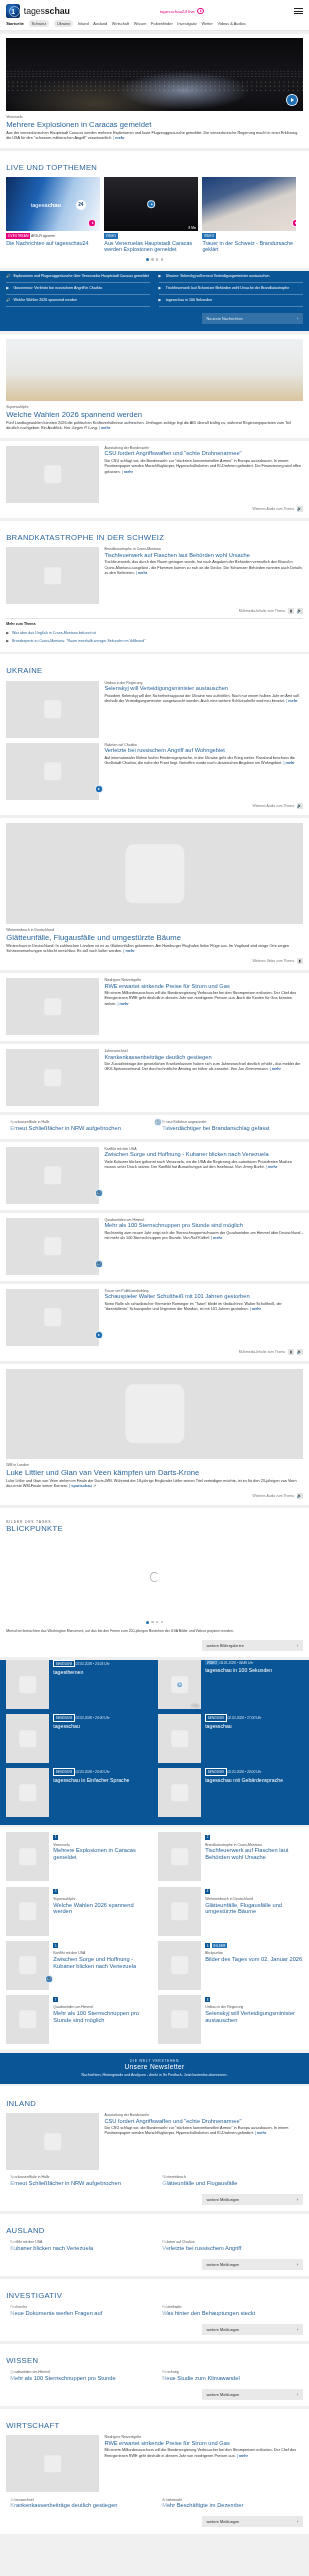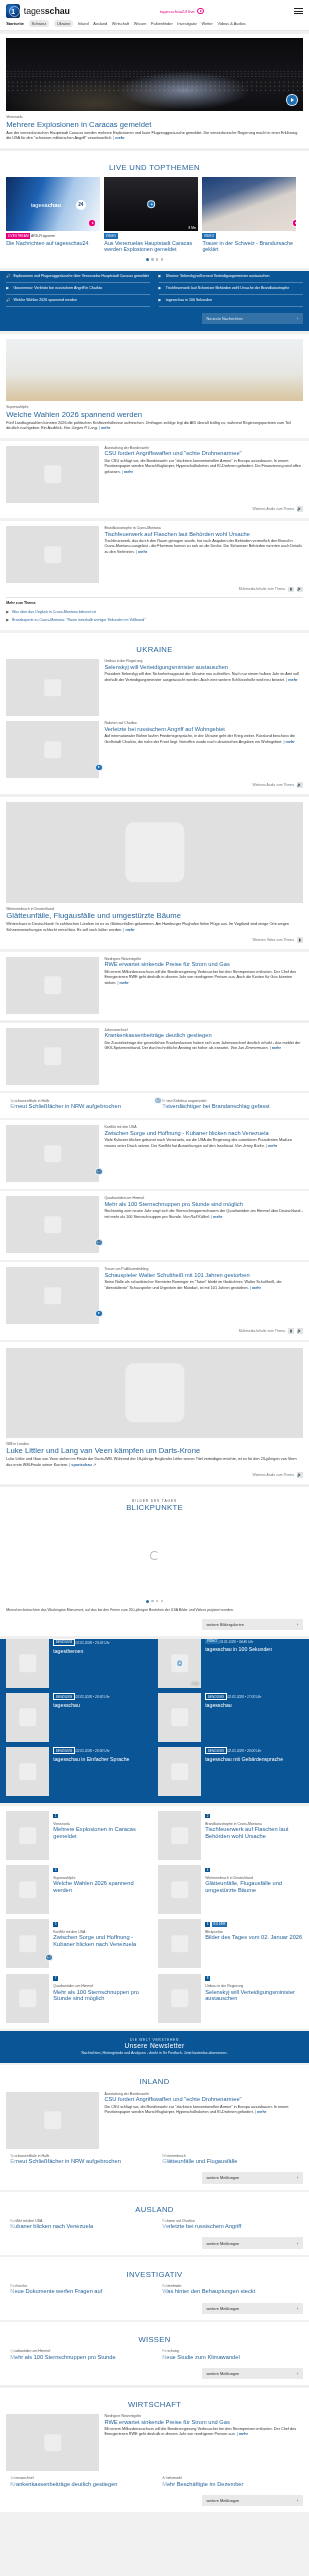--- a/index.html
+++ b/index.html
@@ -104,21 +104,21 @@
   .play-btn.sm { width: 7.7px; height: 7.7px; }
   .play-btn.sm i { border-left-width: 2.6px; border-top-width: 1.6px; border-bottom-width: 1.6px; }
   .play-btn.audio { background: #3f7fba; }
   .play-btn.audio i { border: 0; width: auto; height: auto; margin: 0; color: #fff; font-size: 4.1px; line-height: 1; }
   .dur-badge {
     position: absolute; right: 2.1px; bottom: 1.5px; color: #fff; font-size: 3.1px;
     text-shadow: 0 0 1.5px #000;
   }
 
   
-  .sec-head { text-align: center; padding: 7.2px 0 5.2px; }
+  .sec-head { padding: 7.2px 0 5.2px; }
   .sec-eyebrow { font-size: 3.4px; letter-spacing: 0.8px; color: #5d5d5d; text-transform: uppercase; }
   .sec-title { font-size: 7.7px; color: #2a669c; letter-spacing: 0.3px; font-weight: 400; text-transform: uppercase; }
   .sec-title.blue-bg { color: #fff; }
   .sec-eyebrow.blue-bg { color: #cfe0ef; }
 
   
   .topthemen { display: flex; gap: 4.1px; overflow: hidden; }
   .tt-item { flex: 0 0 94px; }
   .tt-img { width: 100%; height: 54px; position: relative; overflow: hidden; }
   .tt-img.globe { background: linear-gradient(110deg,#0d2e63 0%, #1e63b4 34%, #a9c9ea 62%, #f4f7fc 100%); }
@@ -368,20 +368,23 @@
         <div class="teaser"><span>Die CSU schlägt vor, die Bundeswehr zur "stärksten konventionellen Armee" in Europa auszubauen. In einem Positionspapier werden Marschflugkörper, Hyperschallraketen und KI-Drohnen gefordert. Die Finanzierung wird offen gelassen.</span> <span class="bar">|</span> <span class="more">mehr</span></div>
       </div>
     </div>
     <div class="multimedia">
       <span>Weiteres Audio zum Thema</span>
       <span class="mm-ico">🔊</span>
     </div>
   </div>
 
   <div class="card">
+    <div class="sec-head">
+      <div class="sec-title">BRANDKATASTROPHE IN DER SCHWEIZ</div>
+    </div>
     <div class="row">
       <div class="ph small thumb"></div>
       <div class="body">
         <div class="kicker">Brandkatastrophe in Crans-Montana</div>
         <h3 class="title-sm">Tischfeuerwerk auf Flaschen laut Behörden wohl Ursache</h3>
         <div class="teaser"><span>Tischfeuerwerk, das durch den Raum getragen wurde, hat nach Angaben der Behörden vermutlich den Brand in Crans-Montana ausgelöst - die Flammen kamen zu nah an die Decke. Die Schweizer Behörden nannten auch Details zu den Verletzten.</span> <span class="bar">|</span> <span class="more">mehr</span></div>
       </div>
     </div>
     <div class="multimedia">
       <span>Multimedia-Inhalte zum Thema</span>
@@ -539,21 +542,21 @@
           <span>Multimedia-Inhalte zum Thema</span>
           <span class="mm-ico">▮</span>
           <span class="mm-ico">🔊</span>
         </div>
 </div>
     </div>
 
   <div class="card">
     <div class="ph" style="height:90px"></div>
     <div class="kicker" style="margin-top:4.1px">WM in London</div>
-    <h2 class="title">Luke Littler und Lang van Veen kämpfen um Darts-Krone</h2>
+    <h2 class="title">Luke Littler und Gian van Veen kämpfen um Darts-Krone</h2>
     <div class="teaser"><span>Luke Littler und Gian van Veen stehen im Finale der Darts-WM. Während der 18-jährige Engländer Littler seinen Titel verteidigen möchte, ist es für den 23-jährigen van Veen das erste WM-Finale seiner Karriere.</span> <span class="bar">|</span> <b class="more">sportschau</b> <span>↗</span></div>
     <div class="multimedia">
       <span>Weiteres Audio zum Thema</span>
       <span class="mm-ico">🔊</span>
     </div>
   </div>
 
   <div class="card">
     <div class="sec-head">
       <div class="sec-eyebrow">BILDER DES TAGES</div>

